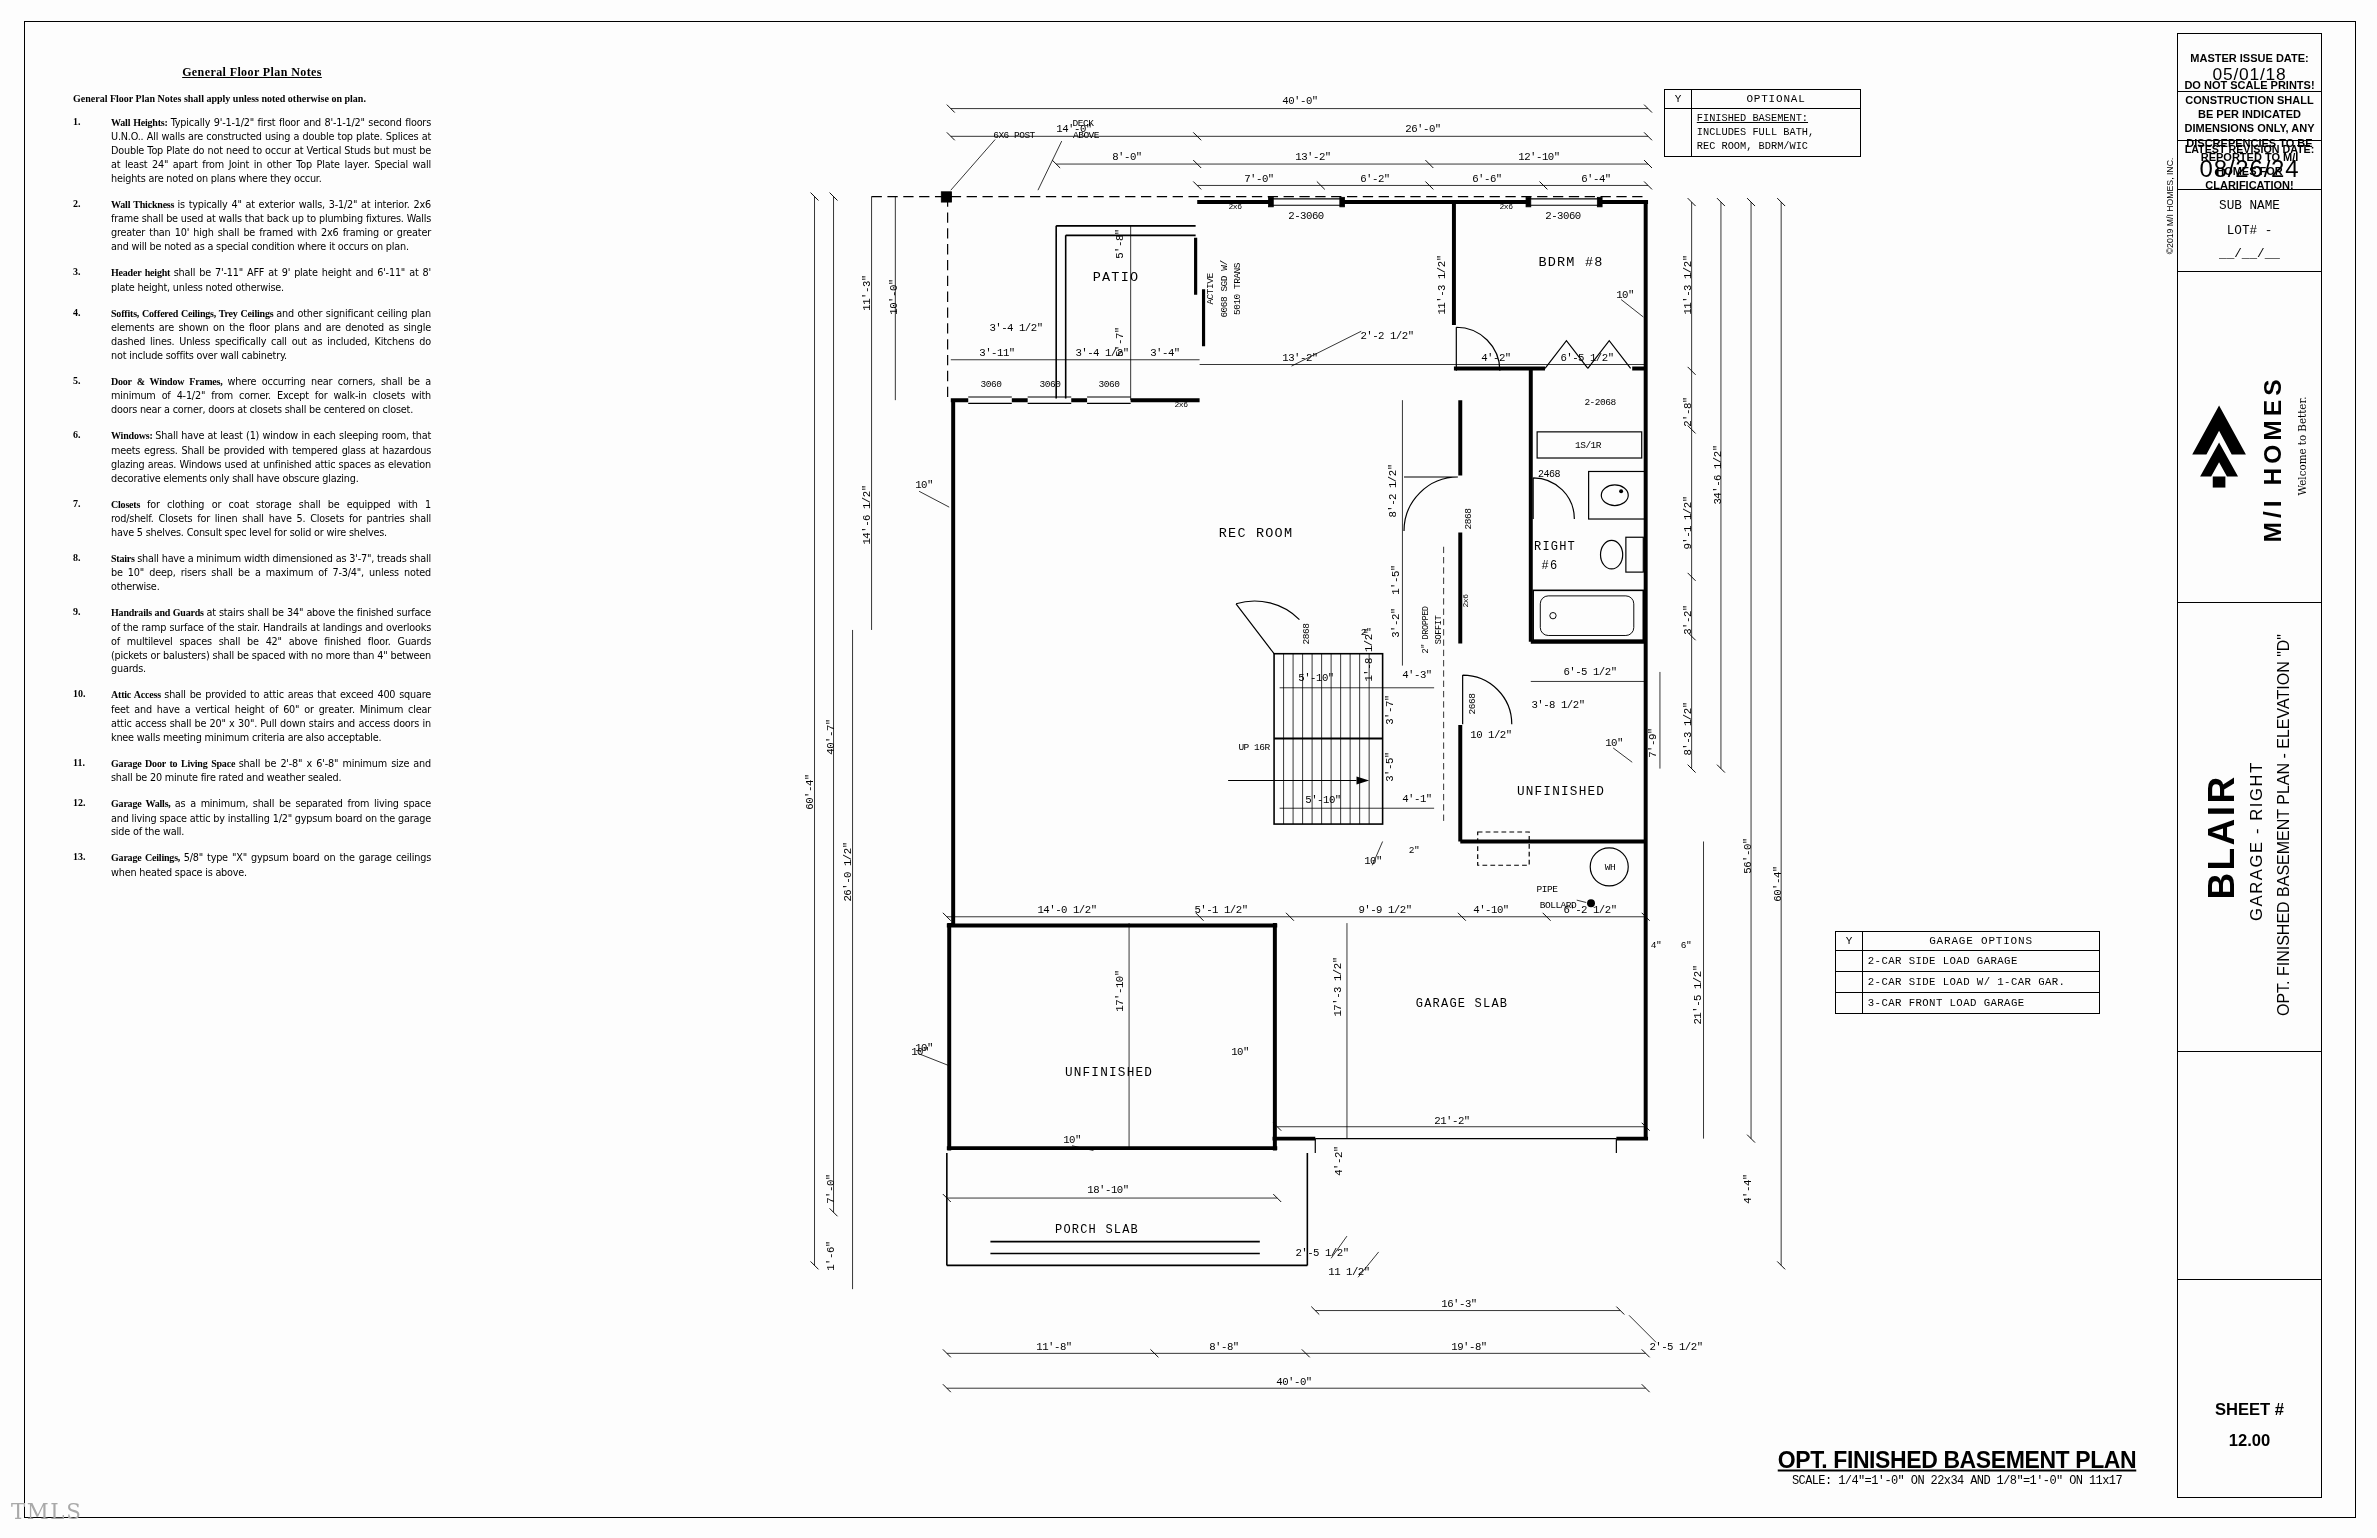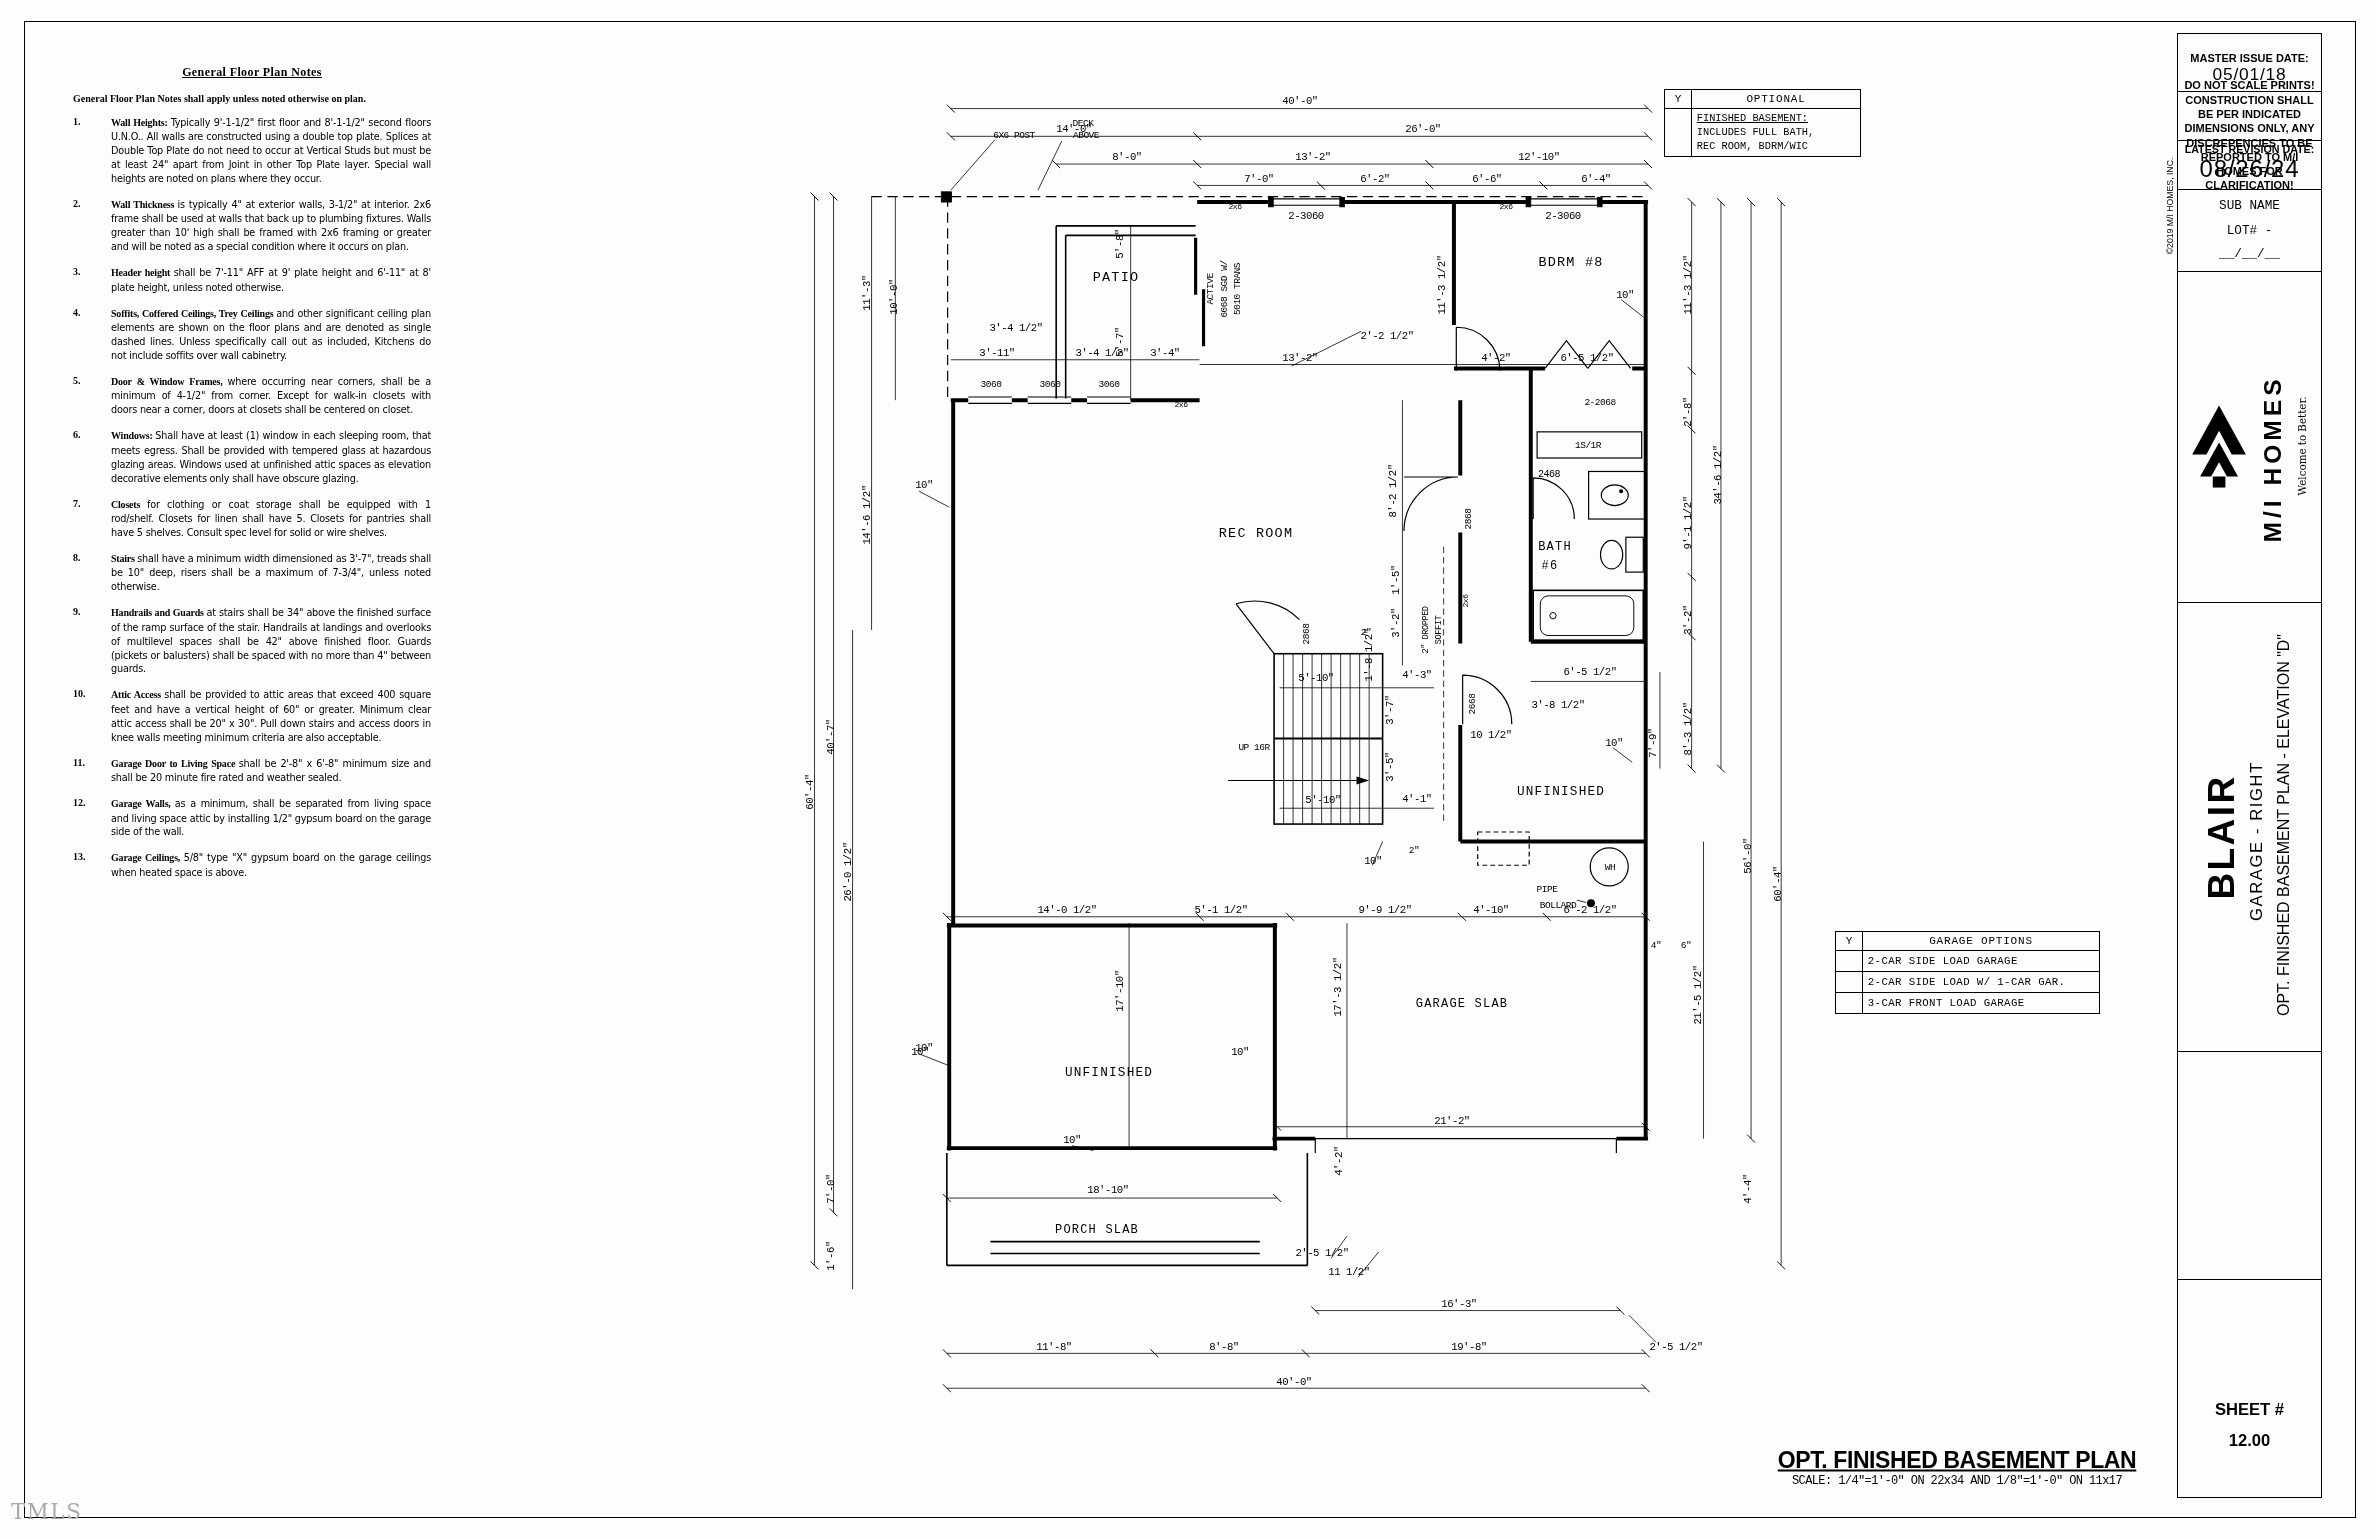--- a/index.html
+++ b/index.html
@@ -260,21 +260,21 @@
       <div class="lbl rot" style="left: 1748px; top: 856px; font-size: 10.7px;">56'-0"</div>
       <div class="lbl rot" style="left: 1778px; top: 884px; font-size: 10.7px;">60'-4"</div>
       <div class="lbl rot" style="left: 1698px; top: 995px; font-size: 10.7px;">21'-5 1/2"</div>
       <div class="lbl" style="left: 1656px; top: 945px; font-size: 9.5px;">4"</div>
       <div class="lbl" style="left: 1686px; top: 945px; font-size: 9.5px;">6"</div>
       <div class="lbl rot" style="left: 1748px; top: 1189px; font-size: 10.7px;">4'-4"</div>
       <div class="lbl" style="left: 1676px; top: 1347px; font-size: 10.7px;">2'-5 1/2"</div>
       <div class="lbl" style="left: 1600px; top: 402px; font-size: 9.5px;">2-2068</div>
       <div class="lbl" style="left: 1588px; top: 445px; font-size: 9.5px;">1S/1R</div>
       <div class="lbl" style="left: 1549px; top: 474px; font-size: 10px; text-align: center;">2468</div>
-      <div class="lbl room" style="left: 1555px; top: 547px; font-size: 12px;">BATH</div>
+      <div class="lbl room" style="left: 1555px; top: 547px; font-size: 12px;">RIGHT</div>
       <div class="lbl room" style="left: 1550px; top: 566px; font-size: 12px;">#6</div>
       <div class="lbl room" style="left: 1256px; top: 533px; font-size: 13.5px;">REC ROOM</div>
       <div class="lbl rot" style="left: 1393px; top: 491px; font-size: 10.7px;">8'-2 1/2"</div>
       <div class="lbl rot" style="left: 1396px; top: 580px; font-size: 10.7px;">1'-5"</div>
       <div class="lbl rot" style="left: 1396px; top: 623px; font-size: 10.7px;">3'-2"</div>
       <div class="lbl rot" style="left: 1369px; top: 655px; font-size: 10.7px;">1'-8 1/2"</div>
       <div class="lbl rot" style="left: 1426px; top: 630px; font-size: 8.7px;">2" DROPPED</div>
       <div class="lbl rot" style="left: 1439px; top: 630px; font-size: 8.7px;">SOFFIT</div>
       <div class="lbl rot" style="left: 1468px; top: 519px; font-size: 9.5px;">2868</div>
       <div class="lbl" style="left: 1254px; top: 747px; font-size: 9.5px;">UP 16R</div>

